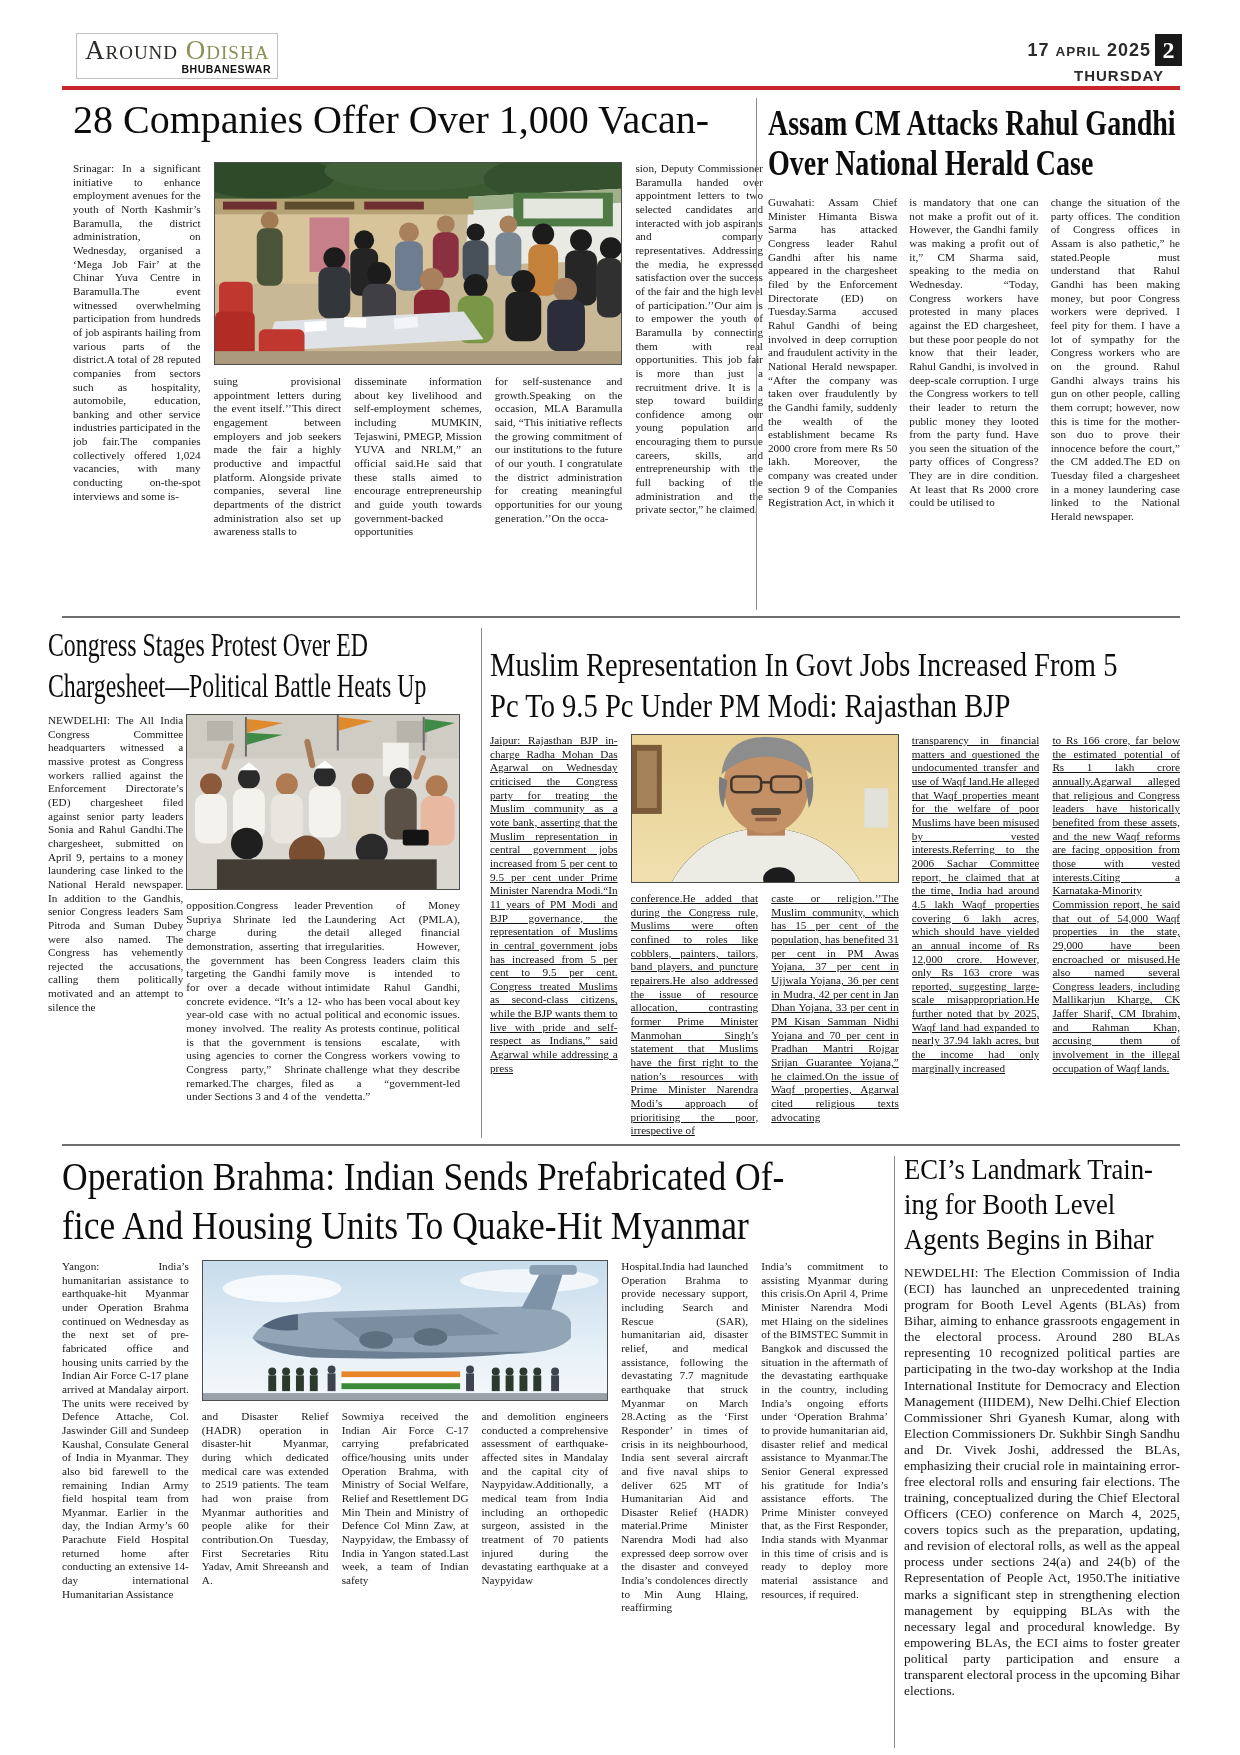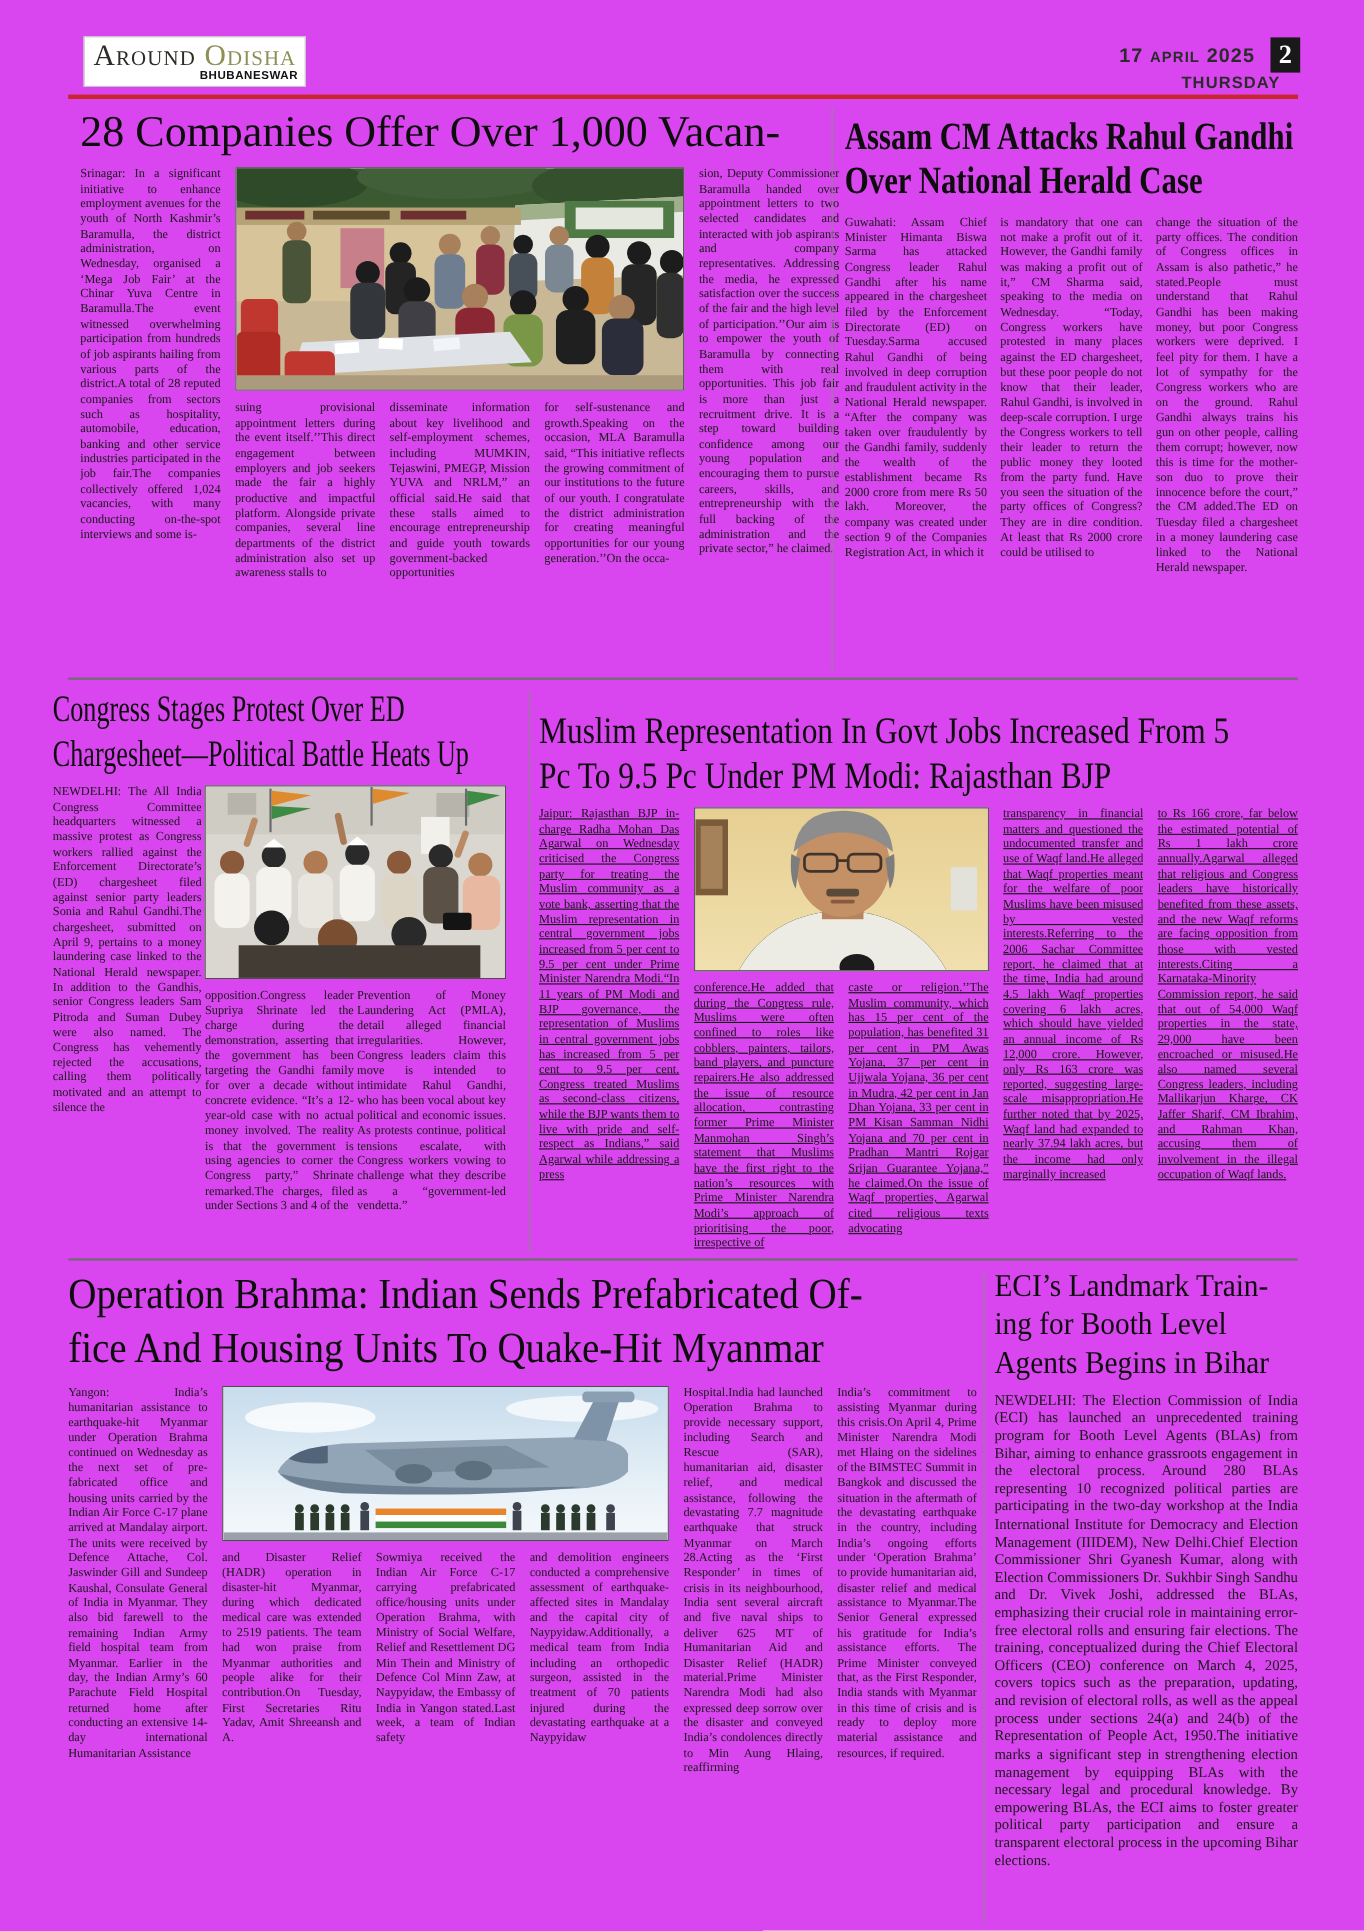--- a/index.html
+++ b/index.html
@@ -1,29 +1,29 @@
 <!DOCTYPE html>
 <html><head>
 <meta charset="utf-8">
 <style>
   html,body{margin:0;padding:0;background:#e8e8e8;}
-  .page{position:relative;width:1240px;height:1755px;background:#d946ef;margin:0 auto;
+  .page{position:relative;width:1240px;height:1755px;background:#ffffff;margin:0 auto;
         font-family:"Liberation Serif",serif;color:#141414;overflow:hidden;}
 
   
   .logo-box{position:absolute;left:76px;top:33px;width:202px;height:46px;
             border:1px solid #c2c2c2;background:#fff;padding:1px 6px 0 8px;box-sizing:border-box;}
   .logo-line{font-variant:small-caps;font-size:27px;line-height:30px;letter-spacing:1px;white-space:nowrap;}
   .logo-main{color:#2c2c28;}
   .logo-accent{color:#8d9055;}
   .logo-sub{display:block;text-align:right;font-family:"Liberation Sans",sans-serif;
             font-weight:bold;font-size:10.5px;letter-spacing:.5px;color:#111;margin-top:-2px;}
   .date-block{position:absolute;right:58px;top:34px;text-align:right;
               font-family:"Liberation Sans",sans-serif;color:#2b2b2b;}
-  .date-row{display:flex;align-items:center;justify-content:flex-end;gap:14px;}
+  .date-row{display:flex;align-items:center;justify-content:flex-end;gap:4px;}
   .date-main{font-weight:bold;font-size:18px;letter-spacing:1px;}
   .date-main .month{font-size:13.5px;}
   .page-badge{width:27px;height:32px;background:#191919;color:#fff;display:flex;
               align-items:center;justify-content:center;font-family:"Liberation Serif",serif;
               font-size:24px;font-weight:bold;}
   .day-row{font-weight:bold;font-size:15px;letter-spacing:1px;margin-top:1px;margin-right:18px;}
   .red-rule{position:absolute;left:62px;top:86px;width:1118px;height:4px;background:#c9262c;}
 
   
   .hr{position:absolute;background:#6e6e6e;height:1.5px;}
@@ -34,21 +34,21 @@
   .hl-line{font-family:"Liberation Serif",serif;color:#0d0d0d;}
 
   
   .col{font-size:11.2px;line-height:1.22;text-align:justify;overflow:hidden;color:#171717;}
   .photo{border:1px solid #4d4d4d;box-sizing:border-box;overflow:hidden;background:#ddd;}
   .photo svg{display:block;width:100%;height:100%;}
 
   
   .art1{position:absolute;left:73px;top:96px;width:690px;}
   .art1 .hl-line{font-size:40px;line-height:47px;}
-  .art1-body{margin-top:9px;display:grid;grid-template-columns:repeat(5,1fr);
+  .art1-body{margin-top:19px;display:grid;grid-template-columns:repeat(5,1fr);
              grid-template-rows:213px auto;column-gap:13px;height:415px;}
   .a1p{grid-column:2/5;grid-row:1;height:203px;}
   .a1c1{grid-column:1;grid-row:1/3;} .a1c2{grid-column:2;grid-row:2;}
   .a1c3{grid-column:3;grid-row:2;} .a1c4{grid-column:4;grid-row:2;}
   .a1c5{grid-column:5;grid-row:1/3;}
 
   
   .art2{position:absolute;left:768px;top:104px;width:412px;}
   .art2 .hl{transform:scaleX(.80);}
   .art2 .hl-line{font-size:35px;line-height:40px;font-weight:bold;}

